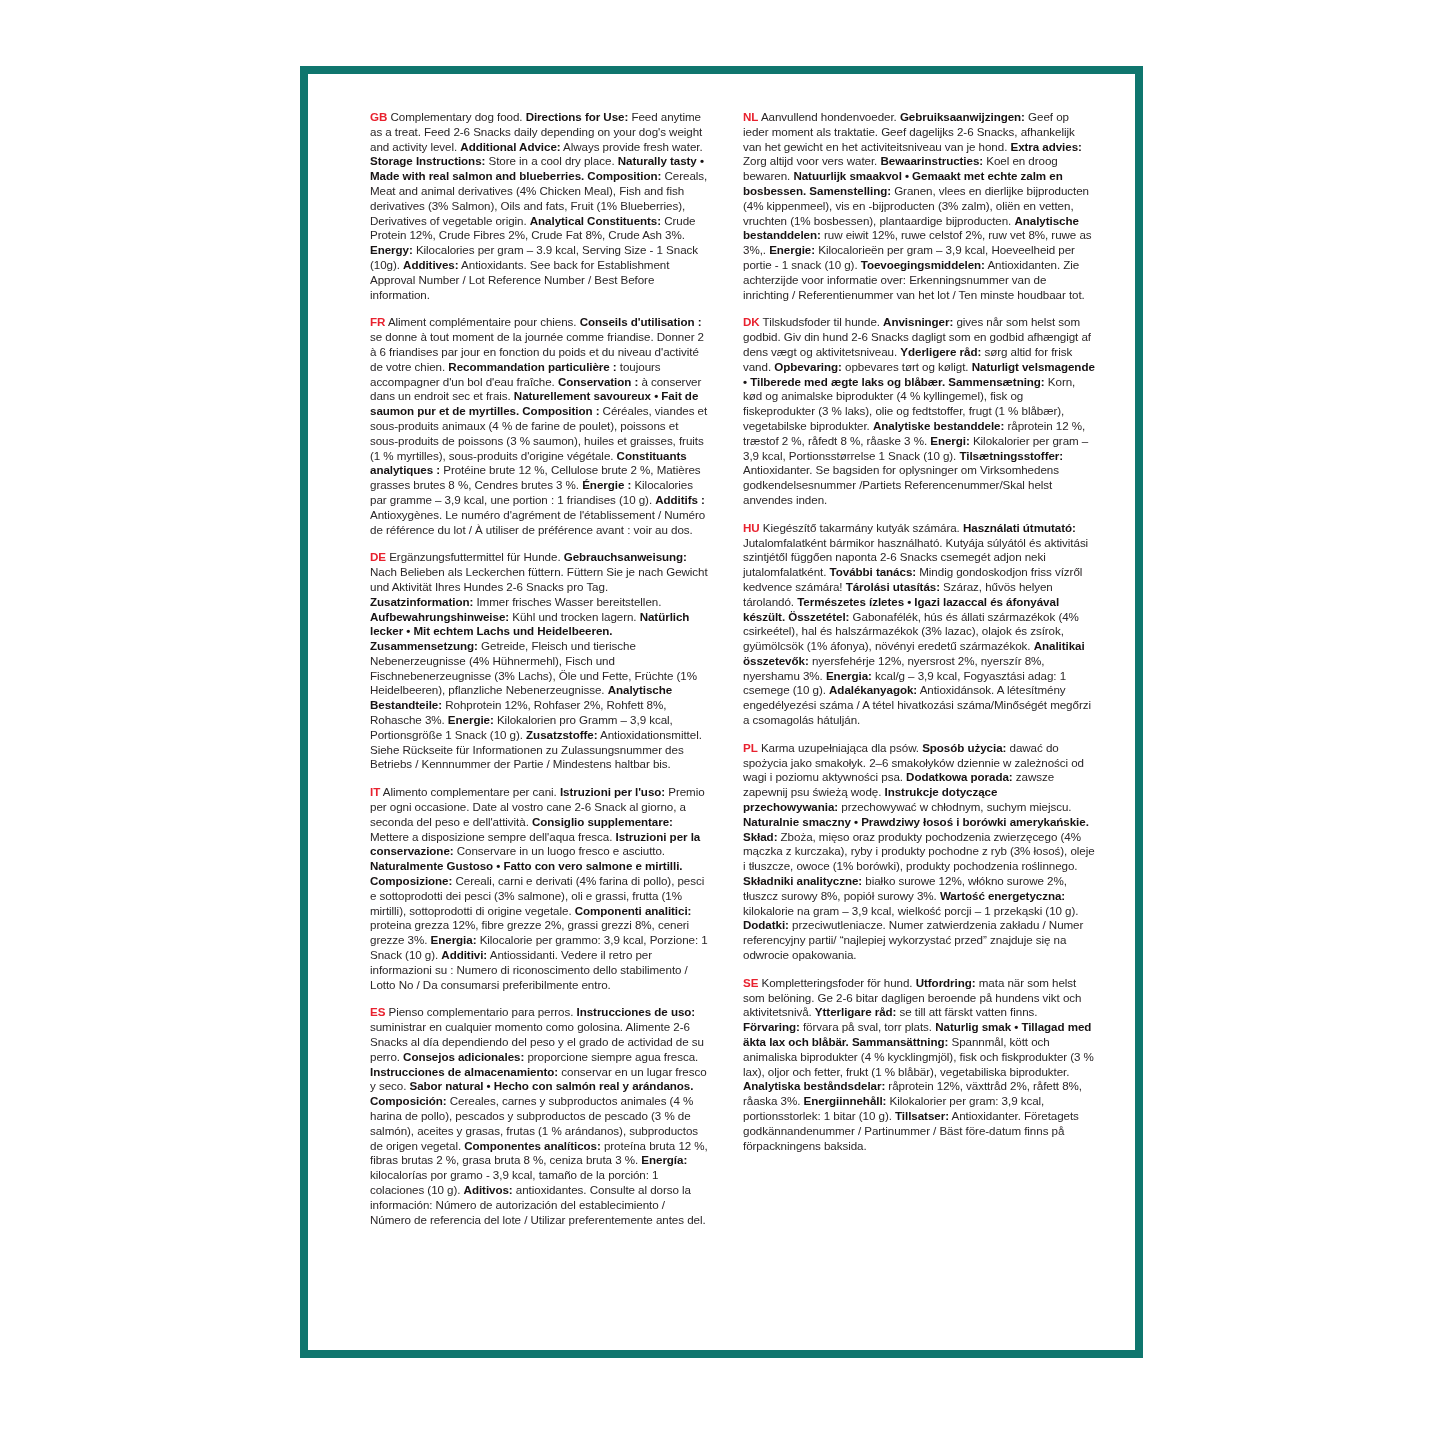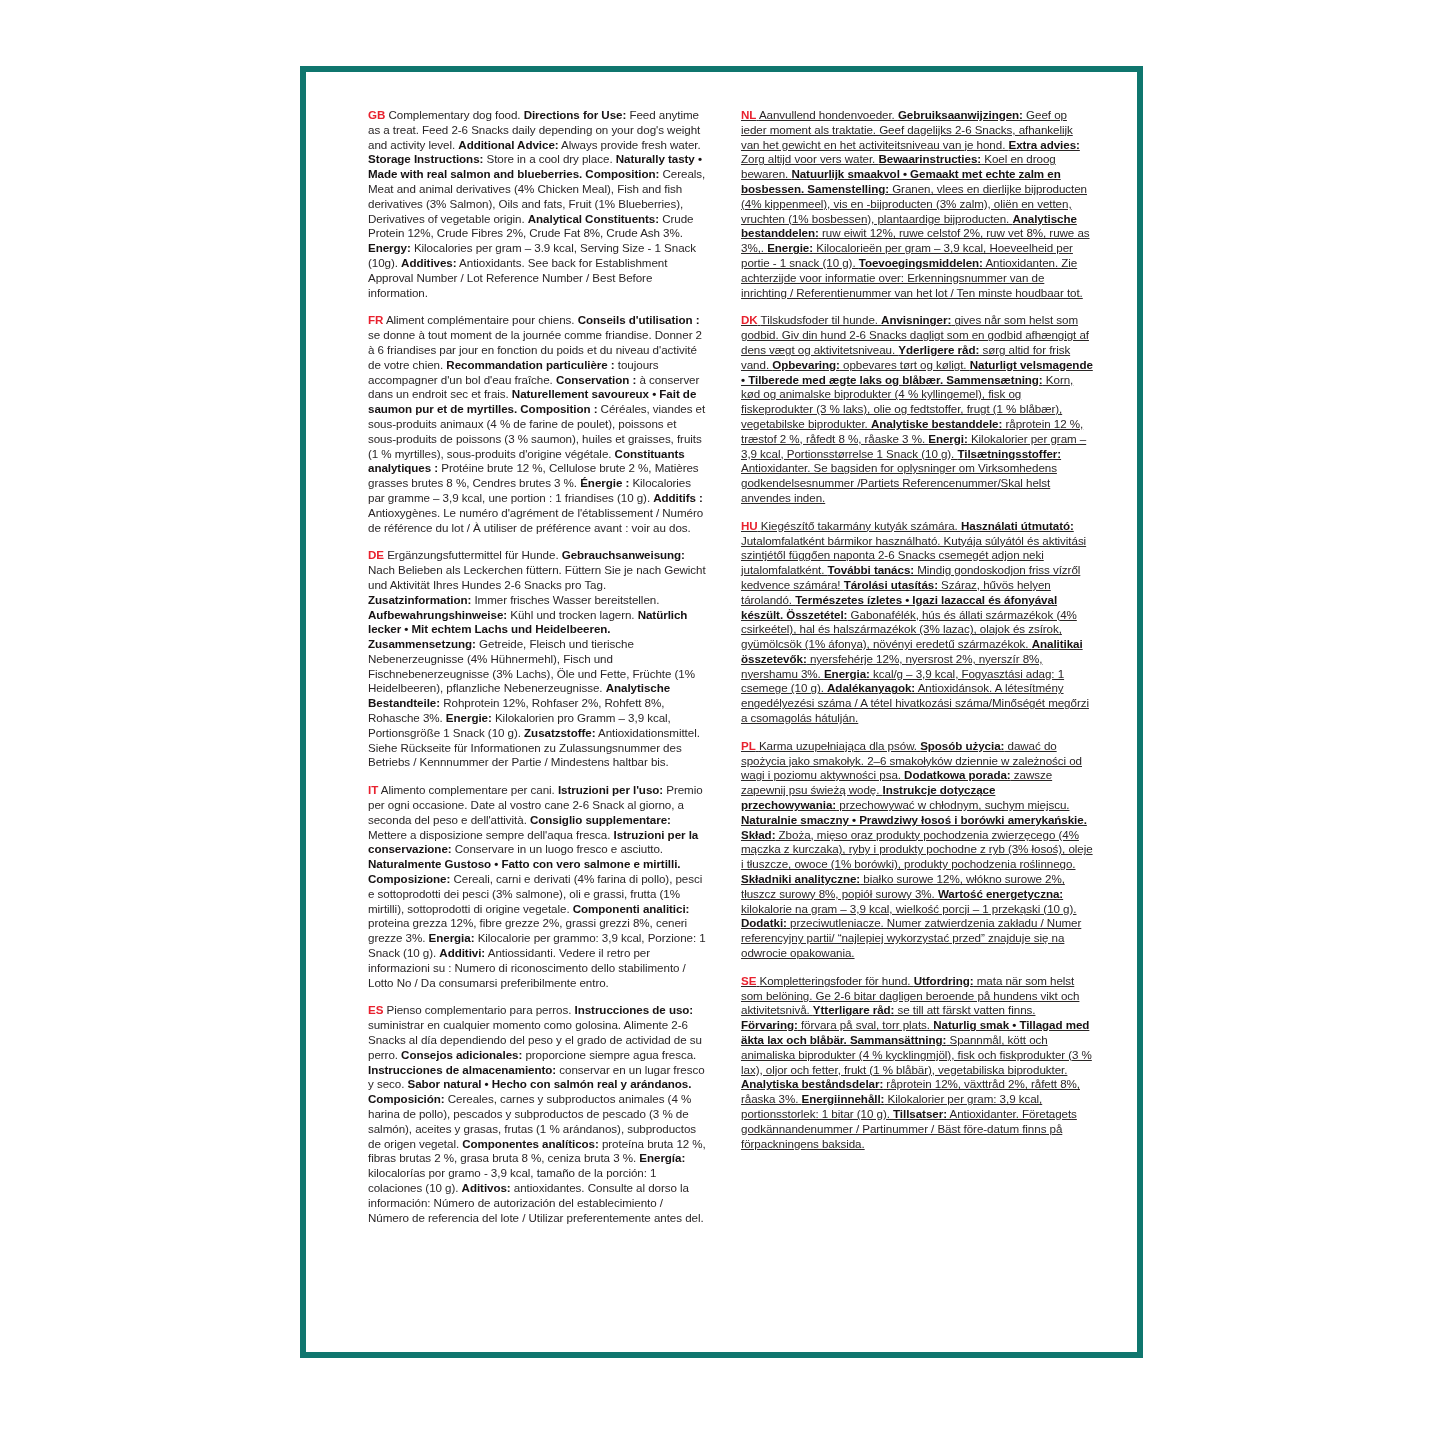--- a/index.html
+++ b/index.html
@@ -17,35 +17,35 @@
     height: 1445px;
     background: #ffffff;
     overflow: hidden;
   }
   .label-frame {
     position: absolute;
     left: 300px;
     top: 66px;
     width: 843px;
     height: 1292px;
-    border: 6px solid #0f766e;
+    border: 8px solid #0f766e;
     box-sizing: border-box;
     background: #ffffff;
   }
   .text-col {
     position: absolute;
     top: 36px;
     font-size: 11.6px;
     line-height: 14.8px;
     letter-spacing: -0.06px;
     color: #2a2627;
     text-align: left;
   }
   .col-left  { left: 62px;  width: 338px; }
-  .col-right { left: 435px; width: 352px; text-decoration: underline; }
+  .col-right { left: 435px; width: 352px; }
   .section { margin: 0 0 13px 0; }
   .section b { font-weight: bold; color: #161213; }
   .lang {
     font-weight: bold;
   }
 </style>
 </head>
 <body>
 
 <div class="page">

